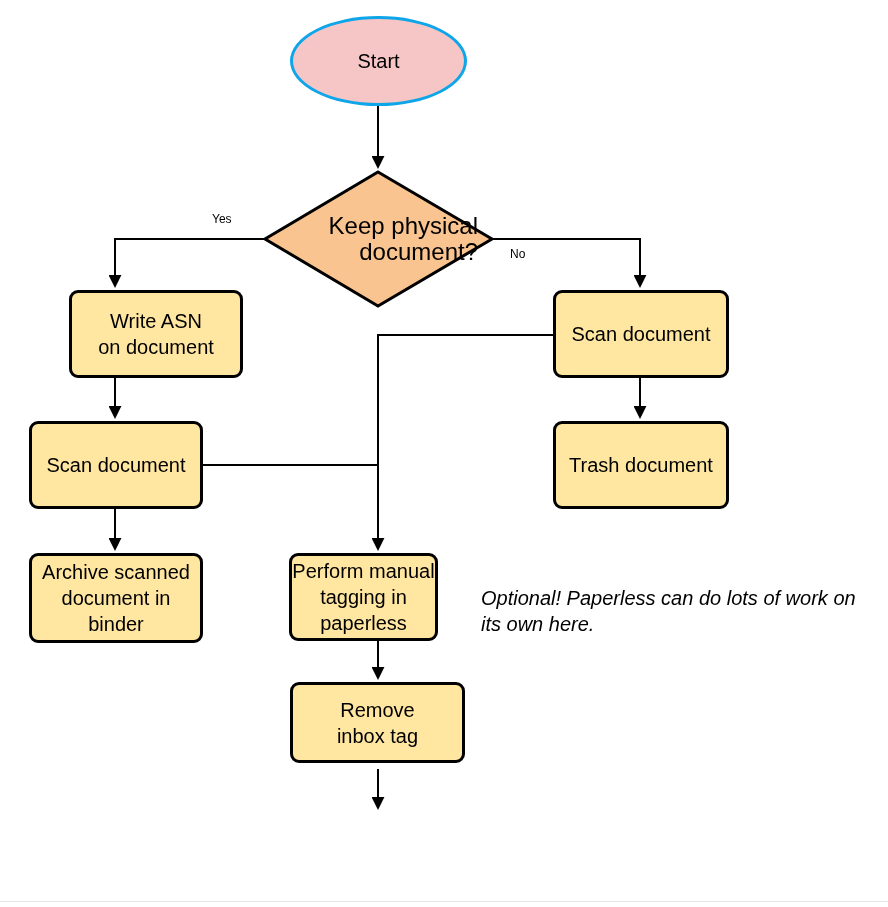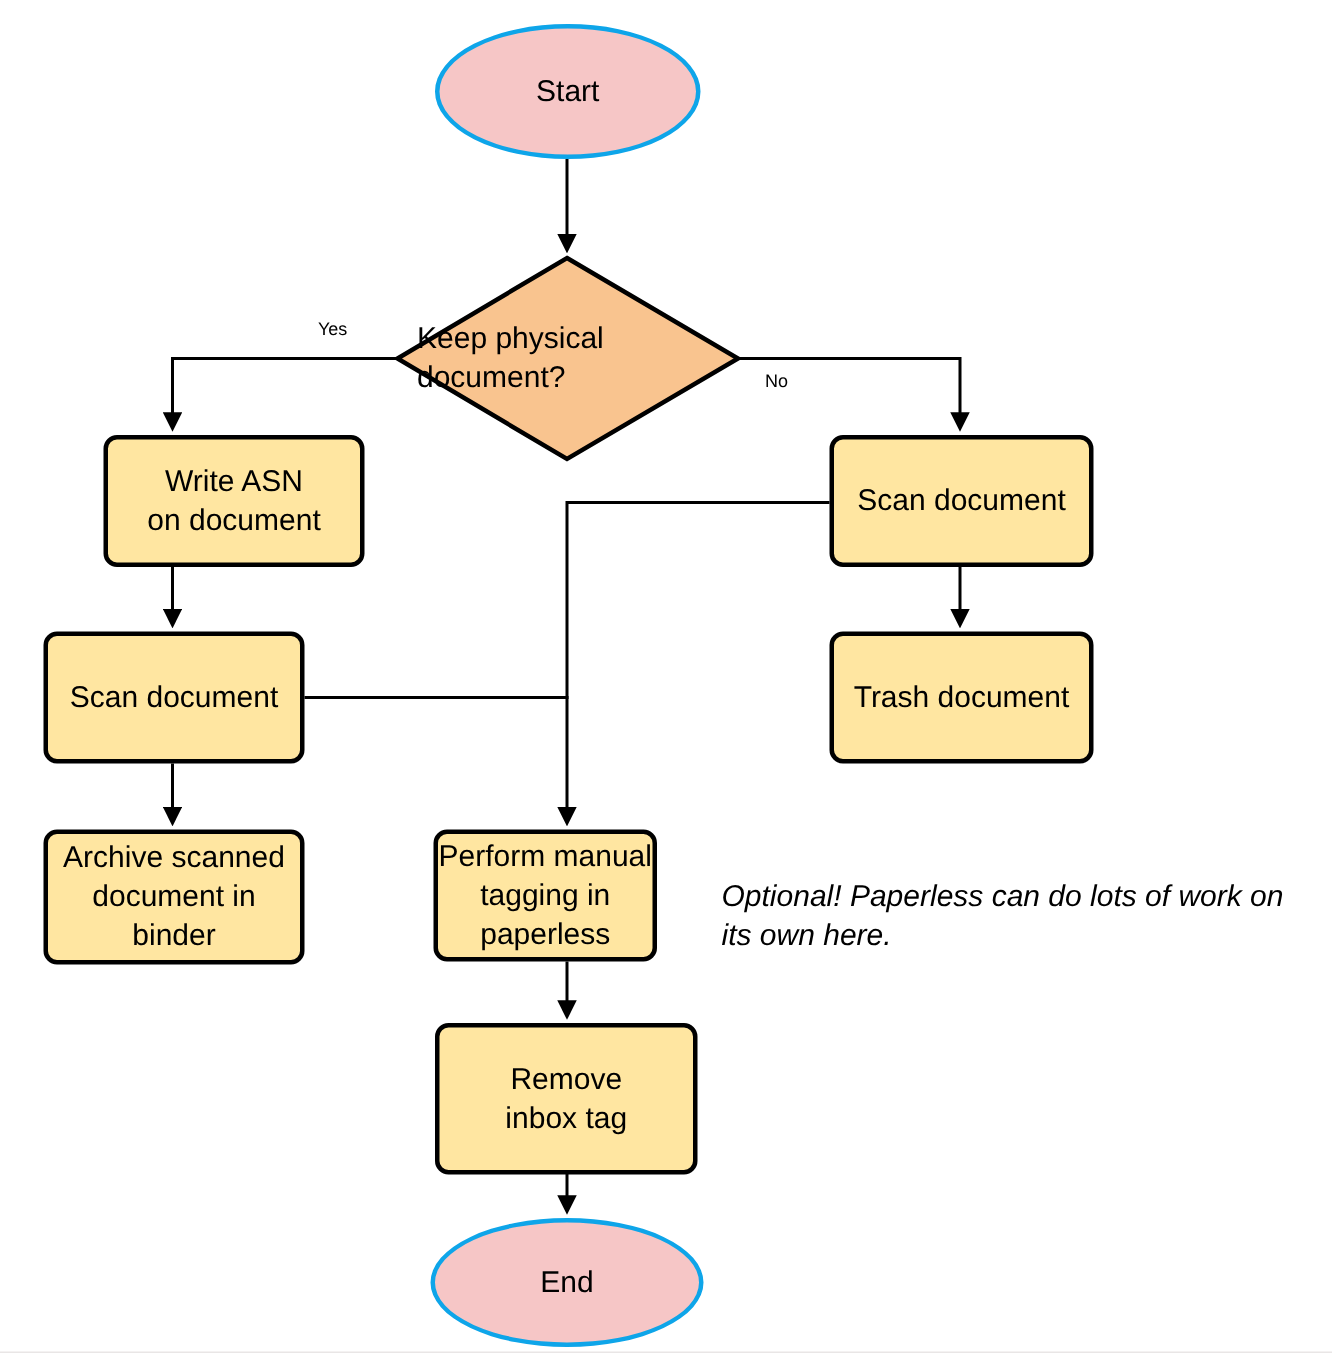--- a/index.html
+++ b/index.html
@@ -40,22 +40,22 @@
   .process {
     background: #ffe6a1;
     border: 3px solid #000000;
     border-radius: 9px;
   }
   .decision-label {
     position: absolute;
     left: 278px;
     top: 213px;
     width: 200px;
-    text-align: left;
-    font-size: 20px;
+    text-align: right;
+    font-size: 24px;
     line-height: 26px;
     color: #000000;
     white-space: pre-line;
   }
   .edge-label {
     position: absolute;
     font-size: 12px;
     color: #000000;
   }
   .edge-label.yes { left: 212px; top: 212px; }
@@ -141,24 +141,21 @@
 
   <div class="node process" style="left:289px; top:553px; width:149px; height:88px;">
     <span class="node-label">Perform manual
 tagging in
 paperless</span>
   </div>
 
   <div class="note">Optional! Paperless can do lots of work on
 its own here.</div>
 
-  <div class="node process" style="left:290px; top:682px; width:175px; height:101px;">
+  <div class="node process" style="left:290px; top:682px; width:175px; height:81px;">
     <span class="node-label">Remove
 inbox tag</span>
   </div>
 
-  <div class="node terminator" style="left:287px; top:812px; width:182px; height:86px;">
-    <span class="node-label">End</span>
-  </div>
 
   <div class="bottom-divider"></div>
 
 </div>
 
 </body></html>

